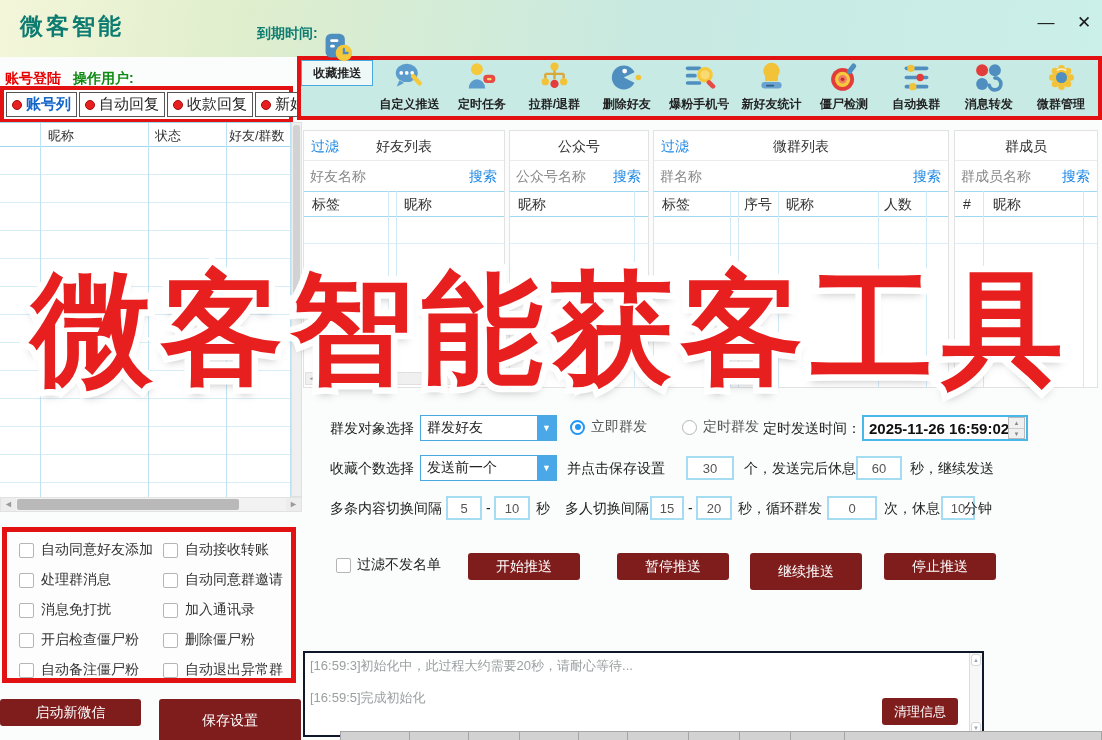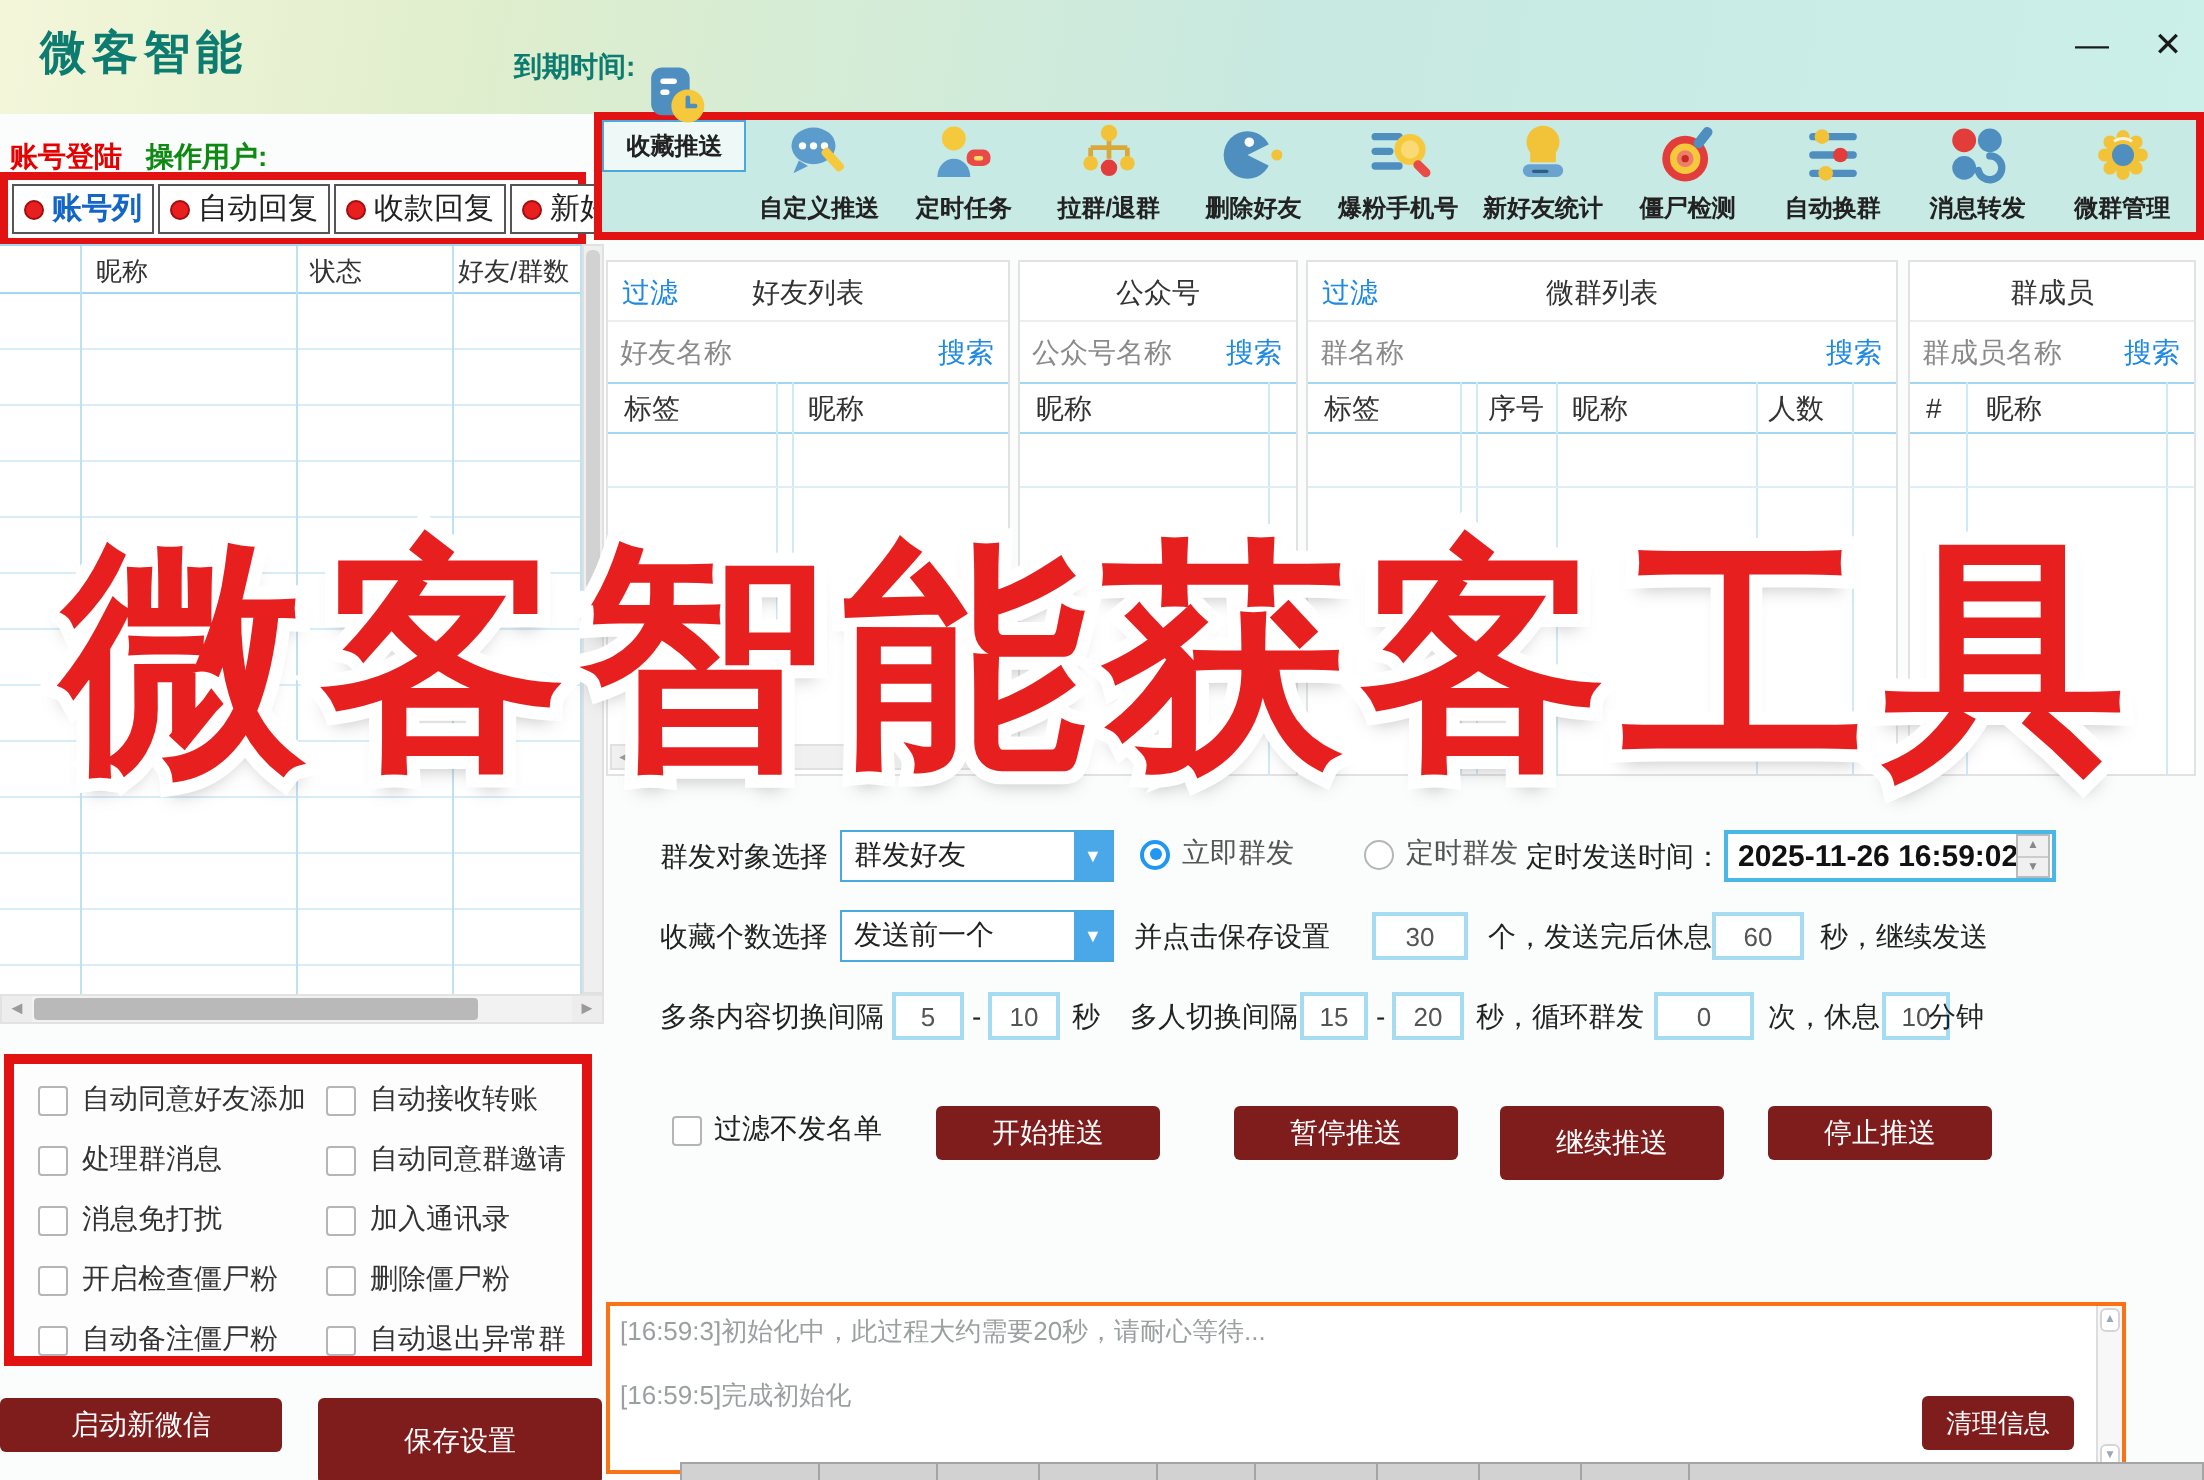--- a/index.html
+++ b/index.html
@@ -83,21 +83,21 @@
   .rdot.on { border:2px solid #2196f3; }
   .rdot.on::after { content:""; position:absolute; left:2.5px; top:2.5px; width:6px; height:6px; border-radius:50%; background:#2196f3; }
   .numbox { height:24px; border:2px solid #a6dcf2; background:#fff; text-align:center; font-size:13px; color:#555; font-family:inherit; outline:none; }
   .dtbox { height:26px; border:2px solid #49b8e8; background:#fff; display:flex; align-items:center; }
   .dtbox input { flex:1; border:none; outline:none; font-size:15px; font-weight:bold; color:#111; padding-left:5px; width:130px; font-family:inherit; background:transparent; }
   .spinner { width:17px; height:22px; margin-right:1px; border:1px solid #bbb; background:#f0f0f0; display:flex; flex-direction:column; }
   .spinner i { flex:1; font-style:normal; font-size:6px; color:#888; text-align:center; line-height:10px; border-bottom:1px solid #ccc; }
   .spinner i:last-child { border-bottom:none; }
 
   
-  .logbox { left:303px; top:651px; width:760px; height:86px; border:2px solid #f97316; background:#fff; }
+  .logbox { left:303px; top:651px; width:681px; height:86px; border:2px solid #0f172a; background:#fff; }
   .logline { position:absolute; left:5px; font-size:13px; color:#9aa0a0; white-space:nowrap; }
   .log-scroll { position:absolute; right:0; top:0; width:13px; height:100%; background:#f7f7f7; border-left:1px solid #ddd; }
   .log-scroll .a { position:absolute; left:1px; width:10px; height:12px; background:#fff; border:1px solid #d5d5d5; border-radius:3px; font-size:6px; color:#9ab; text-align:center; line-height:11px; }
 
   .bottom-strip { left:340px; top:731px; height:9px; display:flex; }
   .bottom-strip div { height:16px; background:#d2d2d2; border:1px solid #a5a5a5; border-left:none; }
   .bottom-strip div:first-child { border-left:1px solid #a5a5a5; }
 </style>
 </head>
 <body>

